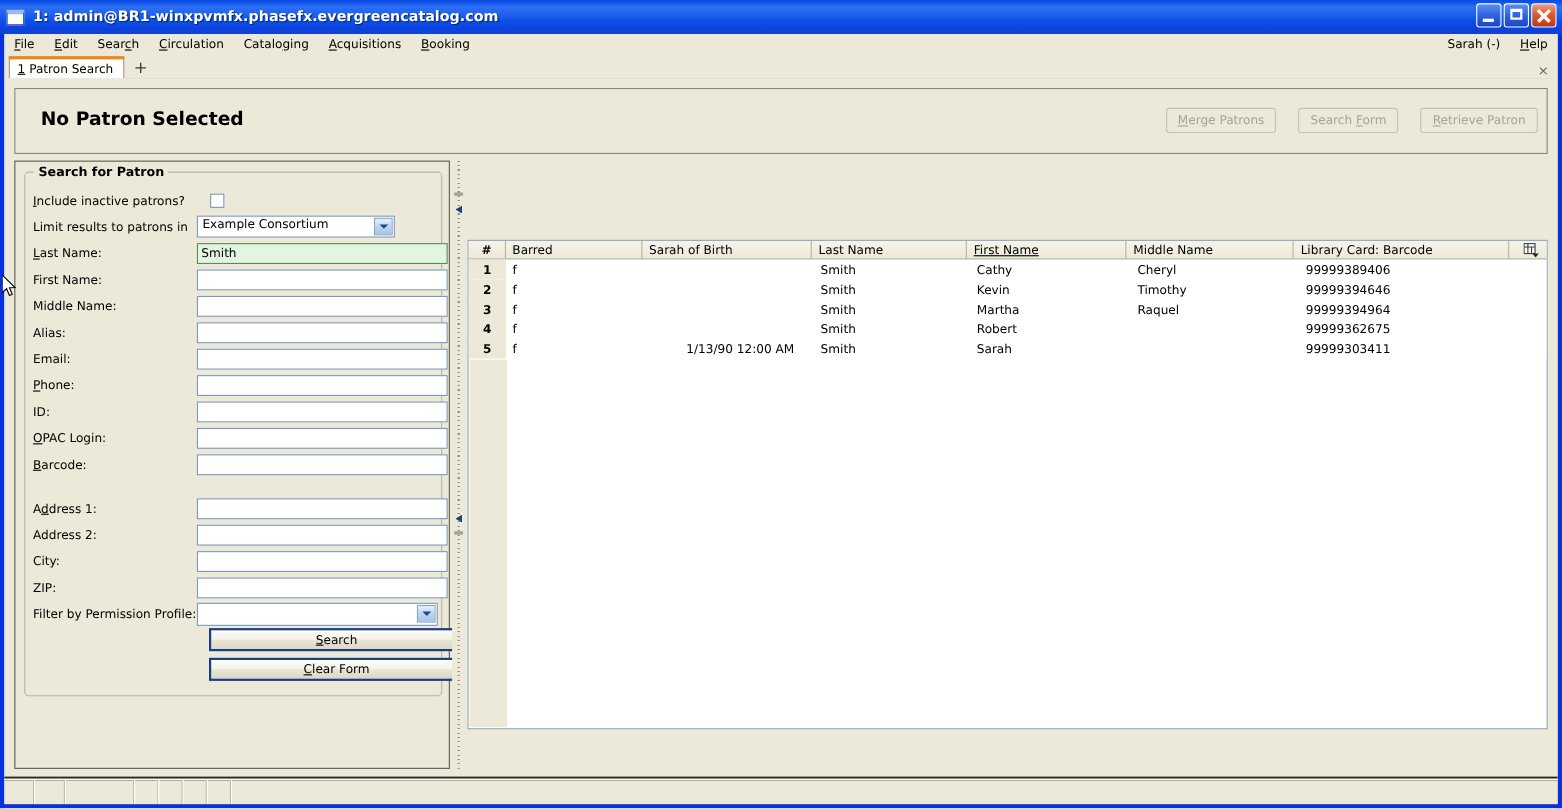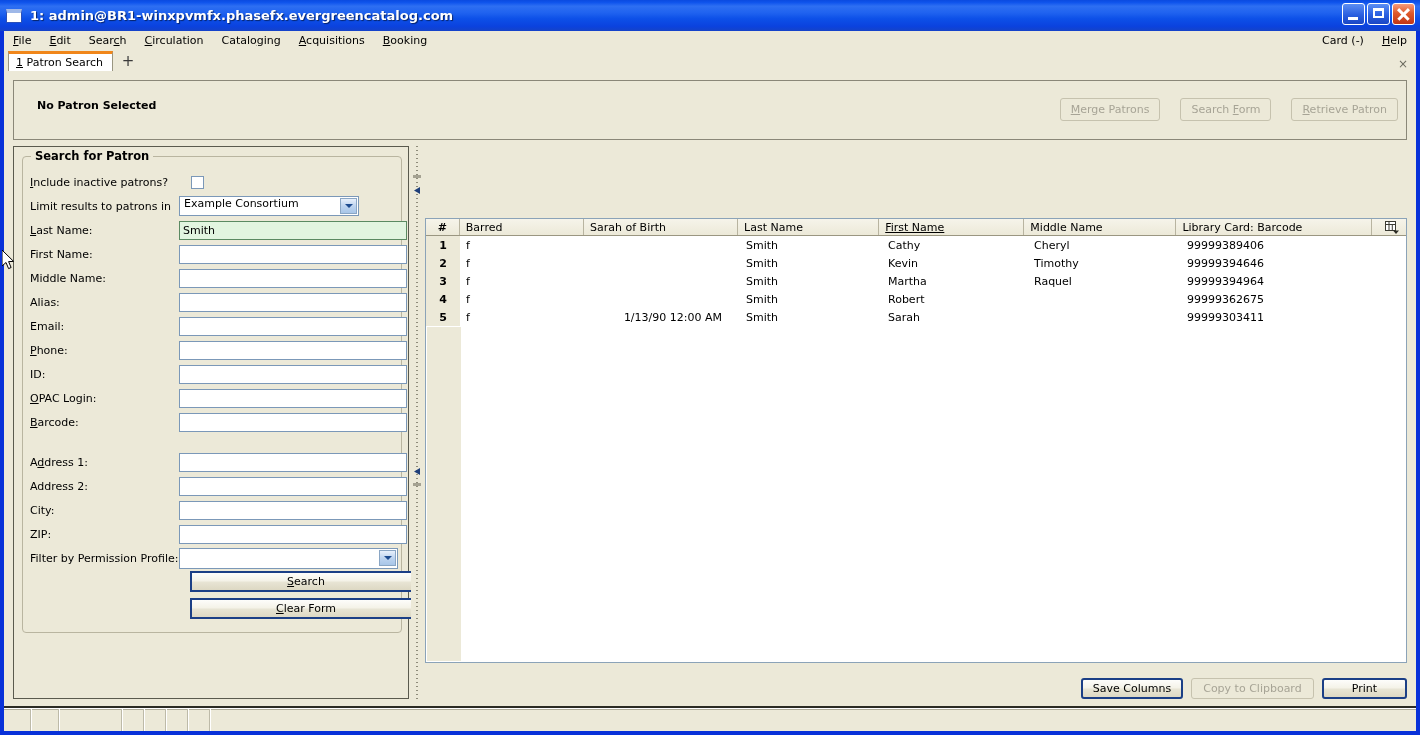--- a/index.html
+++ b/index.html
@@ -176,21 +176,21 @@
     left: 9px; top: 9px;
     width: 1394px; height: 60px;
     background: #ece9d8;
     border: 1px solid #8a8778;
     box-sizing: border-box;
   }
   .patron-bar-title {
     position: absolute;
     left: 23px; top: 18px;
     font-weight: bold;
-    font-size: 11px;
+    font-size: 17px;
   }
   .patron-actions {
     position: absolute;
     right: 8px; top: 17px;
     display: flex;
     gap: 20px;
   }
   .btn {
     font-family: "DejaVu Sans", "Liberation Sans", sans-serif;
     font-size: 11px;
@@ -505,21 +505,21 @@
 
   <div class="menubar">
     <div class="menu-item"><span class="ul1">F</span>ile</div>
     <div class="menu-item"><span class="ul1">E</span>dit</div>
     <div class="menu-item">Sear<span class="ul1">c</span>h</div>
     <div class="menu-item"><span class="ul1">C</span>irculation</div>
     <div class="menu-item">Catalo<span class="ul1">g</span>ing</div>
     <div class="menu-item"><span class="ul1">A</span>cquisitions</div>
     <div class="menu-item"><span class="ul1">B</span>ooking</div>
     <div class="menu-right">
-      <div class="menu-item">Card (-)</div>
+      <div class="menu-item">Sarah (-)</div>
       <div class="menu-item"><span class="ul1">H</span>elp</div>
     </div>
   </div>
 
   <div class="tabbar">
     <div class="tab">
       <span class="ul1">1</span>&nbsp;<span>Patron Search</span>
     </div>
     <div class="tab-newbtn">+</div>
     <div class="tab-close">×</div>
@@ -707,25 +707,20 @@
             <div class="gcell right" style="width:155px;">1/13/90 12:00 AM</div>
             <div class="gcell" style="width:142px;">Smith</div>
             <div class="gcell" style="width:146px;">Sarah</div>
             <div class="gcell" style="width:153px;"></div>
             <div class="gcell" style="width:197px;">99999303411</div>
           </div>
         </div>
         <div class="numgutter" style="top:108px;"></div>
       </div>
 
-      <div class="results-actions">
-        <div class="btn-sm outlined">Save Columns</div>
-        <div class="btn-sm disabled">Copy to Clipboard</div>
-        <div class="btn-sm outlined" style="padding-left:28px;padding-right:28px;">Print</div>
-      </div>
     </div>
   </div>
 
   <div class="divider-top"></div>
   <div class="statusbar">
     <div class="sb-seg" style="width:28px;"></div>
     <div class="sb-seg" style="width:28px;"></div>
     <div class="sb-seg" style="width:63px;"></div>
     <div class="sb-seg" style="width:22px;"></div>
     <div class="sb-seg" style="width:22px;"></div>

